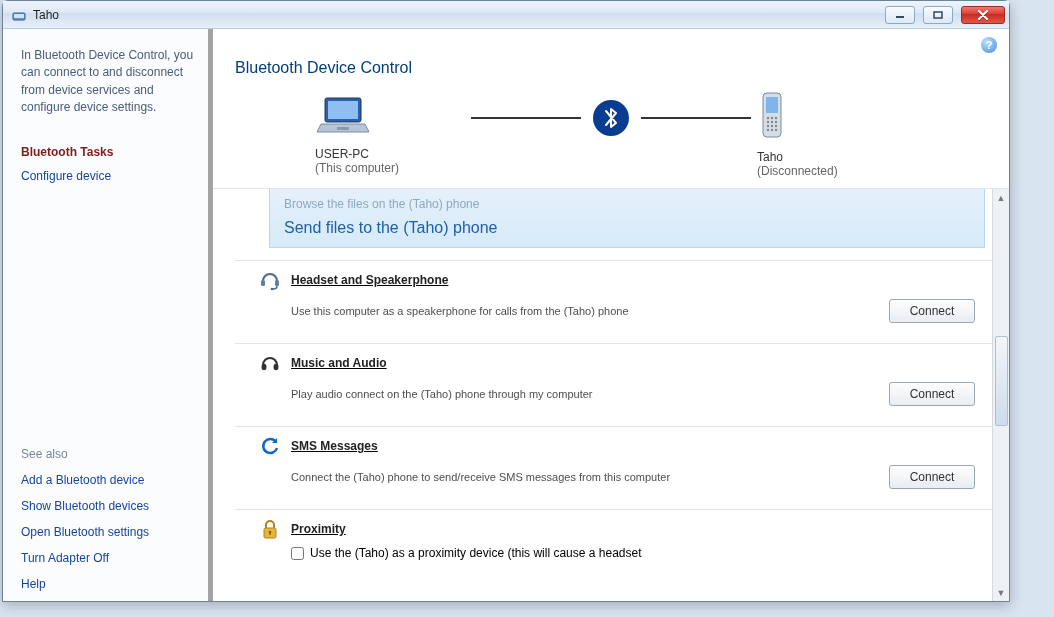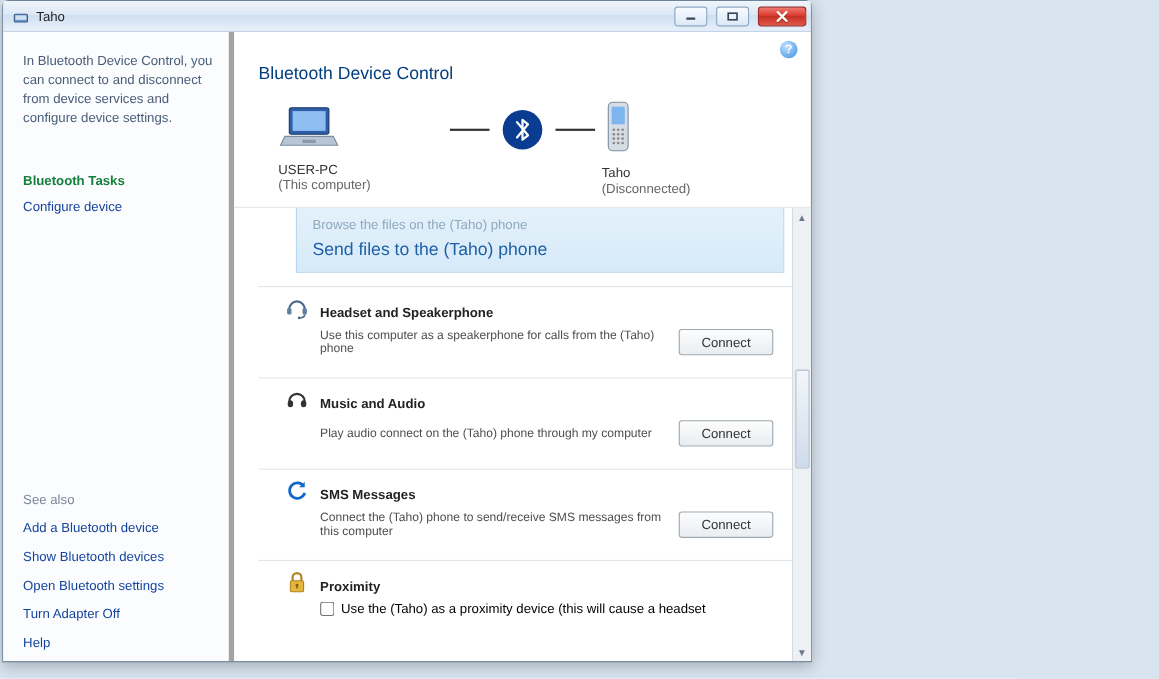--- a/index.html
+++ b/index.html
@@ -5,21 +5,21 @@
   * { box-sizing: border-box; margin: 0; padding: 0; }
   body {
     font-family: "Segoe UI", Tahoma, sans-serif;
     font-size: 12px;
     background: #d8e4f0;
     width: 1054px;
     height: 617px;
     overflow: hidden;
   }
   .window {
-    width: 736px;
+    width: 1008px;
     background: #fff;
     border: 1px solid #6b8299;
     border-radius: 6px 6px 0 0;
     box-shadow: 0 3px 14px rgba(0,0,0,.25);
     margin-left: 2px;
     margin-top: 0;
   }
   .titlebar {
     height: 28px;
     background: linear-gradient(#eef4fb 0%, #dde8f5 45%, #cfdff0 46%, #e7f0fa 100%);
@@ -58,21 +58,21 @@
   }
   .sidebar {
     width: 210px;
     background: #fbfcfe;
     border-right: 5px solid #a3a3a3;
     padding: 18px 14px 10px 18px;
     display: flex;
     flex-direction: column;
   }
   .intro { color: #4a5d78; font-size: 12px; line-height: 1.45; }
-  .tasks-hdr { margin-top: 40px; font-weight: 700; color: #15803d; font-size: 12px; }
+  .tasks-hdr { margin-top: 28px; font-weight: 700; color: #7f1d1d; font-size: 12px; }
   .task-link { margin-top: 10px; color: #14449d; font-size: 12px; cursor: pointer; }
   .see-also { margin-top: auto; color: #7a8698; font-size: 12px; padding-top: 30px; }
   .sa-link { margin-top: 12px; color: #14449d; font-size: 12px; cursor: pointer; }
 
   .content { flex: 1; background: #fff; position: relative; display: flex; flex-direction: column; }
   .help-btn {
     position: absolute; right: 12px; top: 8px;
     width: 16px; height: 16px; border-radius: 50%;
     background: radial-gradient(circle at 35% 30%, #bfe0ff, #3d8fe0);
     color: #fff; font-weight: bold; font-size: 11px;
@@ -114,21 +114,21 @@
     border-top: none;
   }
   .blue-panel .faded { color: #8fa9bd; font-size: 12px; margin-bottom: 8px; }
   .blue-panel .blue-link { color: #1d5fa8; font-size: 16px; }
 
   .service {
     padding: 8px 24px 10px 24px;
     border-top: 1px solid #e2e6ea;
     margin: 10px 10px 0 22px;
   }
-  .svc-head { display: flex; align-items: flex-end; gap: 10px; }
+  .svc-head { display: flex; align-items: center; gap: 10px; text-decoration: underline; }
   .svc-icon { width: 22px; height: 22px; display: inline-flex; align-items: center; justify-content: center; }
   .svc-title { font-weight: 700; font-size: 12px; color: #222; }
   .svc-body { display: flex; align-items: center; margin-top: 8px; padding-left: 32px; }
   .svc-desc { color: #4e4e4e; font-size: 11px; flex: 1; padding-right: 16px; }
   .connect-btn {
     min-width: 86px; height: 24px;
     border: 1px solid #9ca7af;
     border-radius: 3px;
     background: linear-gradient(#fdfdfd,#e9edf1);
     font-size: 12px; color: #333;

